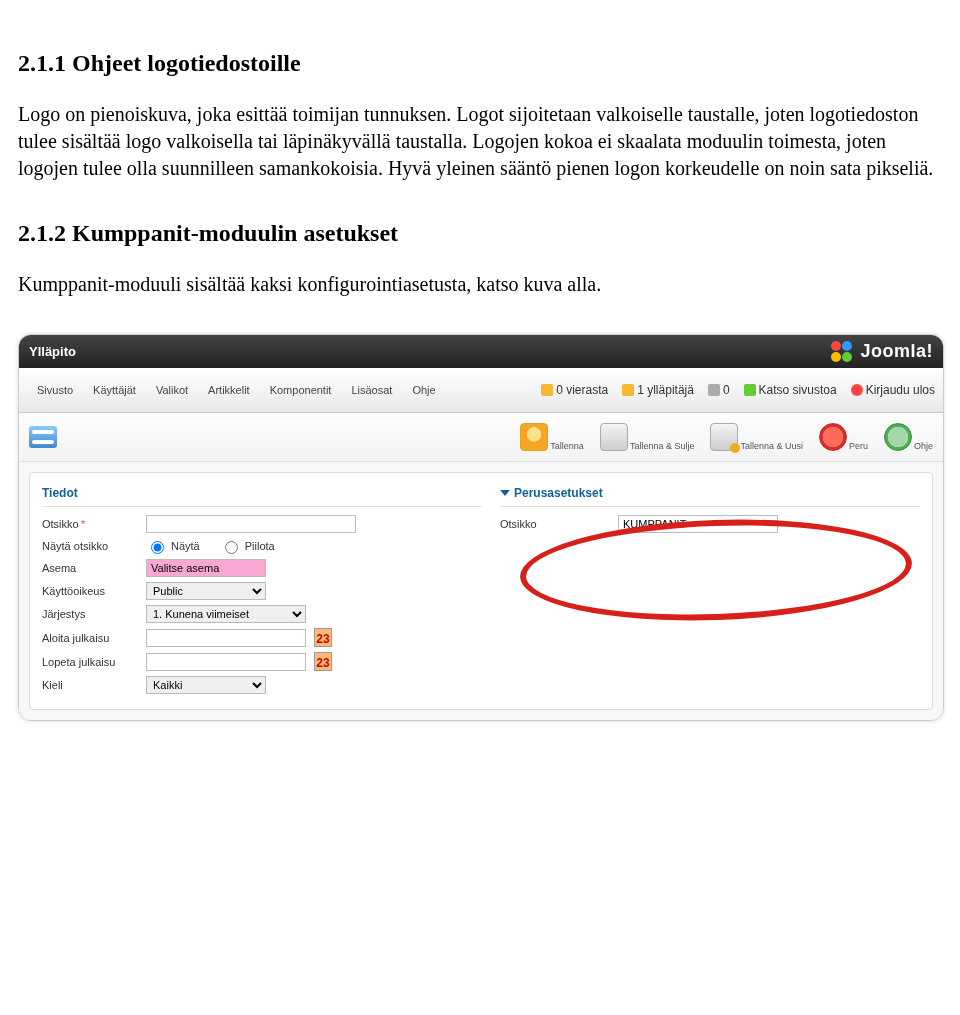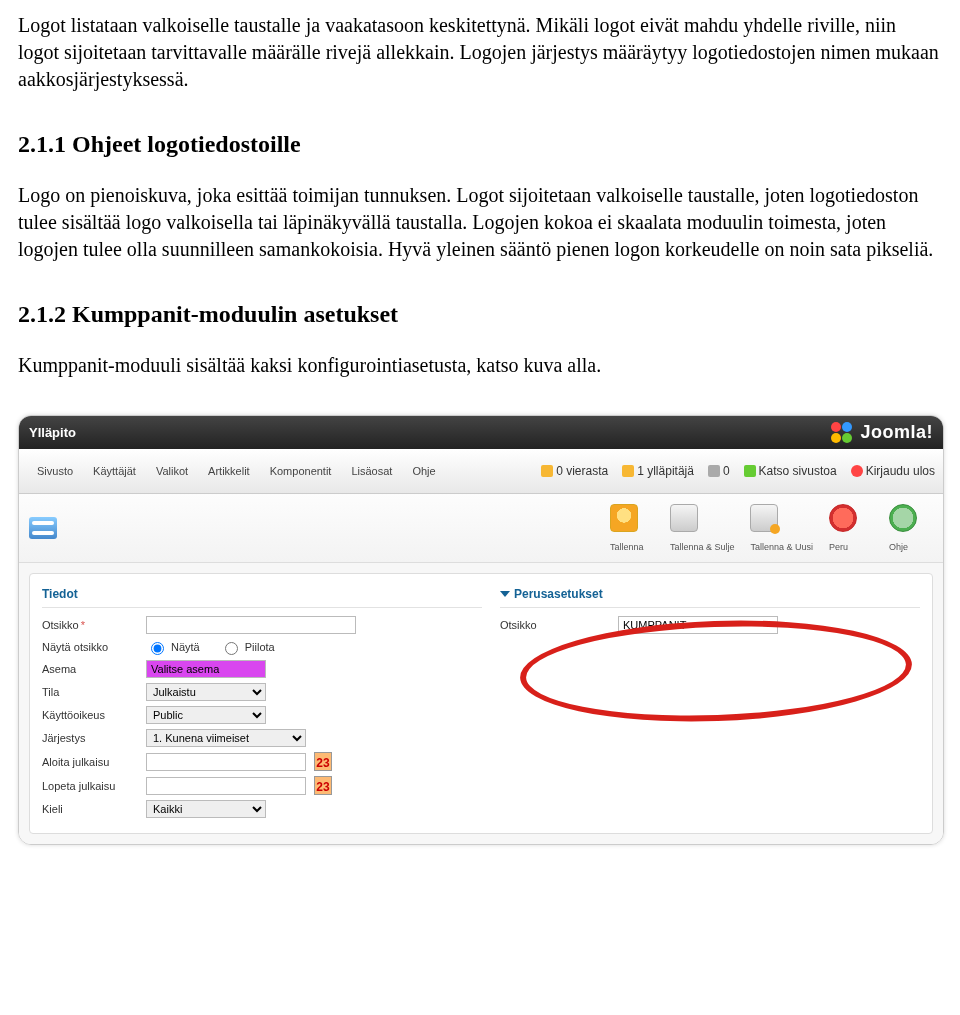--- a/index.html
+++ b/index.html
@@ -32,21 +32,21 @@
   .ic-logout{background:#f44;border-radius:50%}
   
   .title-row{display:flex;align-items:center;justify-content:space-between;padding:10px 10px;background:linear-gradient(#fdfdfd,#f3f3f3);border-bottom:1px solid #ddd}
   .title-left{display:flex;align-items:center;gap:8px}
   .title-icon{width:28px;height:22px;background:linear-gradient(#8cf,#48c);border-radius:3px;position:relative}
   .title-icon::before,.title-icon::after{content:"";position:absolute;left:3px;right:3px;height:4px;background:#fff;border-radius:2px}
   .title-icon::before{top:4px}
   .title-icon::after{bottom:4px}
   .title-text{color:#146295;font-size:17px;font-weight:bold}
   .toolbar{display:flex;gap:16px}
-  .tool{display:flex;flex-direction:column;align-items:flex-start;gap:10px;font-size:9px;color:#555;cursor:pointer;min-width:44px}
+  .tool{display:flex;flex-direction:row;align-items:flex-end;gap:2px;font-size:9px;color:#555;cursor:pointer;min-width:44px}
   .tool-ic{width:26px;height:26px;border-radius:4px}
   .ic-save{background:radial-gradient(circle at 50% 40%,#ffe082 35%,#f5a623 36%);border:1px solid #daa520}
   .ic-disk{background:linear-gradient(#f5f5f5,#ccc);border:1px solid #aaa}
   .ic-disk2{background:linear-gradient(#f5f5f5,#ccc);border:1px solid #aaa;position:relative}
   .ic-disk2::after{content:"";position:absolute;right:-3px;bottom:-3px;width:10px;height:10px;background:#f5a623;border-radius:50%}
   .ic-cancel{background:radial-gradient(circle at 50% 50%,#ff6b5b 55%,#d32f2f 56%);border:1px solid #c62828;border-radius:50%}
   .ic-help{background:radial-gradient(circle at 50% 50%,#a5d6a7 55%,#4caf50 56%);border:1px solid #388e3c;border-radius:50%}
   
   .form-wrap{background:#f7f7f7;padding:10px}
   .panel{background:#fff;border:1px solid #ddd;border-radius:4px;padding:10px 12px;display:flex;gap:18px;flex-wrap:wrap}
@@ -63,21 +63,20 @@
   select.sel{border:1px solid #bbb;padding:1px 2px;font-size:11px;background:#efefef;min-width:120px}
   .radio-wrap{display:flex;align-items:center;gap:4px;margin-right:12px}
   .date-ic{width:16px;height:16px;background:#fdba74;border:1px solid #999;display:inline-flex;align-items:flex-end;justify-content:center;font-size:12px;color:#c00;font-weight:bold;line-height:1;padding-bottom:1px}
   .circ{position:absolute;border:6px solid #d8201a;border-radius:50%;width:380px;height:88px;right:8px;margin-top:-18px;transform:rotate(-2deg);pointer-events:none}
   .right-box{position:relative}
 </style>
 </head>
 <body>
 <div class="page">
 
-<p class="body-text">Logot listataan valkoiselle taustalle ja vaakatasoon keskitettynä. Mikäli logot eivät mahdu yhdelle riville, niin logot sijoitetaan tarvittavalle määrälle rivejä allekkain. Logojen järjestys määräytyy logotiedostojen nimen mukaan aakkosjärjestyksessä.</p>
 <h2 class="h3">2.1.1 Ohjeet logotiedostoille</h2>
 <p class="body-text">Logo on pienoiskuva, joka esittää toimijan tunnuksen. Logot sijoitetaan valkoiselle taustalle, joten logotiedoston tulee sisältää logo valkoisella tai läpinäkyvällä taustalla. Logojen kokoa ei skaalata moduulin toimesta, joten logojen tulee olla suunnilleen samankokoisia. Hyvä yleinen sääntö pienen logon korkeudelle on noin sata pikseliä.</p>
 <h2 class="h3">2.1.2 Kumppanit-moduulin asetukset</h2>
 <p class="body-text">Kumppanit-moduuli sisältää kaksi konfigurointiasetusta, katso kuva alla.</p>
 
 <div class="screenshot">
 
   <div class="admin-bar">
     <div class="admin-left">Ylläpito</div>
     <div class="joomla-logo">
@@ -171,27 +170,23 @@
                 <span>Näytä</span>
               </label>
           <label class="radio-wrap">
                 <input type="radio" name="showtitle" style="">
                 <span>Piilota</span>
               </label>
         </div>
 
         <div class="row">
           <span class="lab">Asema</span>
-          <input type="text" class="fld" style="width: 110px; background: #d946ef;" readonly="" value="Valitse asema">
-        </div>
-
-        <div class="row">
-          <span class="lab">Tila</span>
-          <select class="sel"><option>Julkaistu</option></select>
-        </div>
+          <input type="text" class="fld" style="width: 110px; background: #f9a8d4;" readonly="" value="Valitse asema">
+        </div>
+
 
         <div class="row">
           <span class="lab">Käyttöoikeus</span>
           <select class="sel"><option>Public</option></select>
         </div>
 
         <div class="row">
           <span class="lab">Järjestys</span>
           <select class="sel" style="min-width:160px"><option>1. Kunena viimeiset</option></select>
         </div>

